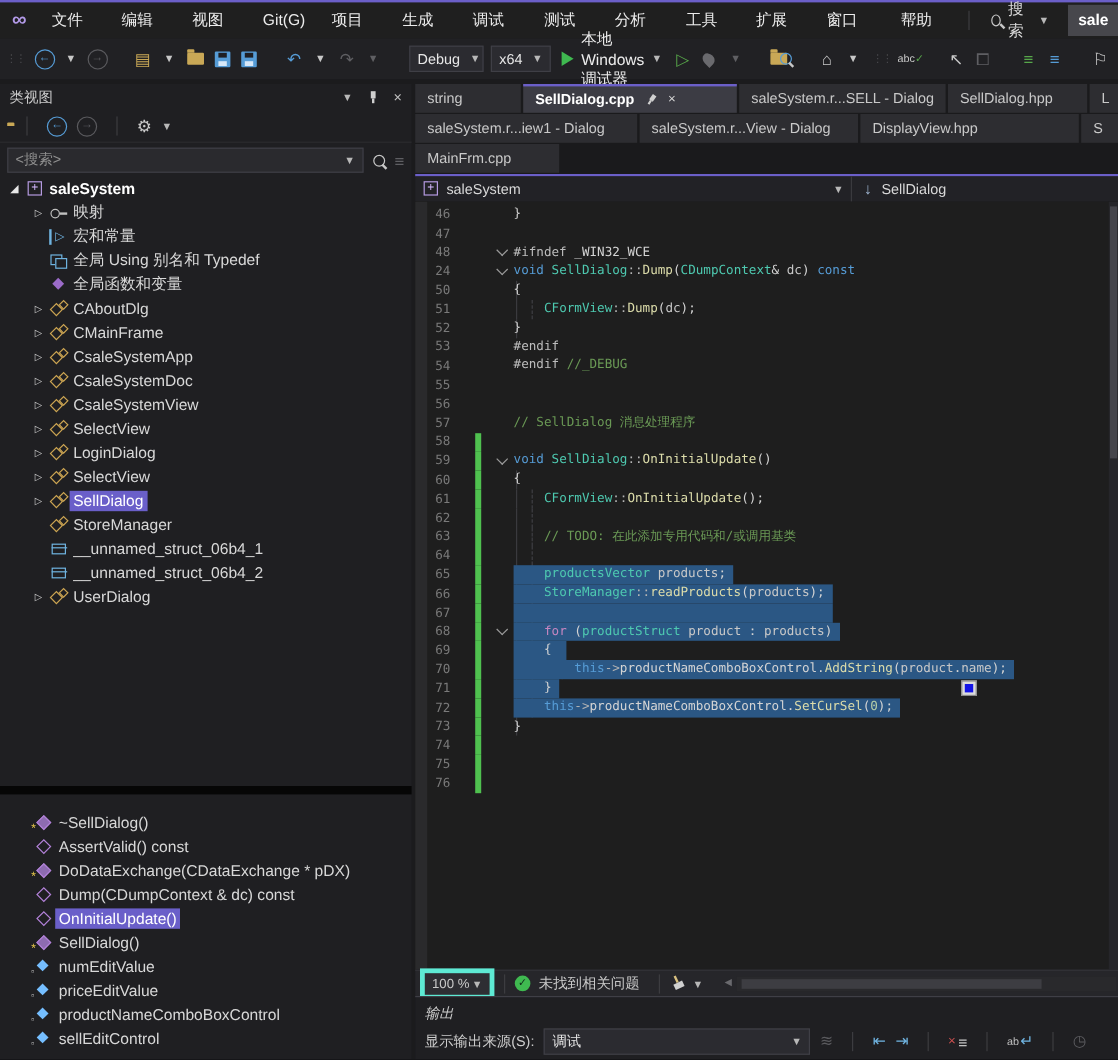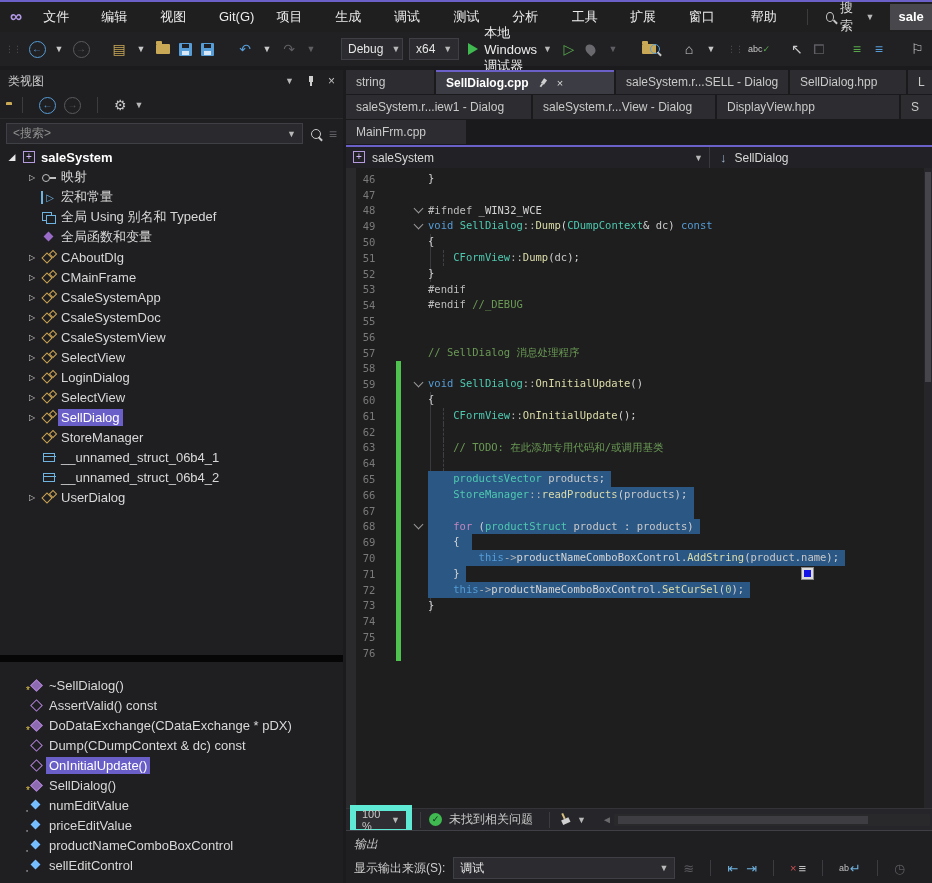--- a/index.html
+++ b/index.html
@@ -120,21 +120,21 @@
   .tok-m{color:#C586C0;} .tok-n2{color:#B5CEA8;}
   .drop-marker{position:absolute;left:59ch;top:1px;width:13px;height:13px;background:#dcdcdc;
                border:1px solid #8a8a8a;box-sizing:border-box;z-index:3;}
   .drop-marker::after{content:"";position:absolute;left:2px;top:2px;right:2px;bottom:2px;background:#1414e6;}
   .vscroll{position:absolute;right:0;top:0;bottom:0;width:8px;background:#26262a;}
   .vscroll .thumb{position:absolute;top:4px;left:1px;width:6px;height:210px;background:#45454b;}
   
   .estatus{position:absolute;top:738px;left:0;right:0;height:22px;background:#26262a;border-top:1px solid #333338;
            display:flex;align-items:center;font-size:12px;color:#c8c8c8;box-sizing:border-box;}
   .zoombox{width:62px;height:18px;margin-left:4px;display:flex;align-items:center;padding:9px 6px;
-           background:#2e2e33;border:6px solid #5eead4;box-sizing:border-box;font-size:11px;}
+           background:#2e2e33;border:4px solid #5eead4;box-sizing:border-box;font-size:11px;}
   .zoombox .caret{margin-left:auto;}
   .okcirc{width:13px;height:13px;border-radius:50%;background:#3FB950;color:#10281a;font-size:9px;
           line-height:13px;text-align:center;font-weight:bold;}
   .broom{position:relative;width:13px;height:13px;transform:rotate(-25deg);}
   .broom::before{content:"";position:absolute;left:6px;top:0;width:2px;height:6px;background:#d8c080;}
   .broom::after{content:"";position:absolute;left:3px;top:6px;width:8px;height:5px;background:#d0d0d0;}
   .hscroll{flex:1;height:12px;margin:0 2px;background:#29292c;position:relative;}
   .hscroll .thumb{position:absolute;left:4px;top:2px;height:8px;width:250px;background:#3d3d42;}
   
   .output{position:absolute;top:760px;left:0;right:0;bottom:0;background:#1f1f22;border-top:1px solid #3f3f46;box-sizing:border-box;}
@@ -535,21 +535,21 @@
           </div>
           <div class="cl">
             <span class="ln">48</span>
             <span class="barcol"></span>
             <span class="chevcol">
               <span class="chev"></span>
             </span>
             <span class="txt"><span class="tok tok-d">#ifndef </span><span class="tok tok-p">_WIN32_WCE</span></span>
           </div>
           <div class="cl">
-            <span class="ln">49</span>
+            <span class="ln">24</span>
             <span class="barcol"></span>
             <span class="chevcol">
               <span class="chev"></span>
             </span>
             <span class="txt"><span class="tok tok-k">void</span><span class="tok tok-p"> </span><span class="tok tok-t">SellDialog</span><span class="tok tok-o">::</span><span class="tok tok-f">Dump</span><span class="tok tok-p">(</span><span class="tok tok-t">CDumpContext</span><span class="tok tok-p">&amp; </span><span class="tok tok-v">dc</span><span class="tok tok-p">) </span><span class="tok tok-k">const</span></span>
           </div>
           <div class="cl">
             <span class="ln">50</span>
             <span class="barcol"></span>
             <span class="chevcol"></span>

